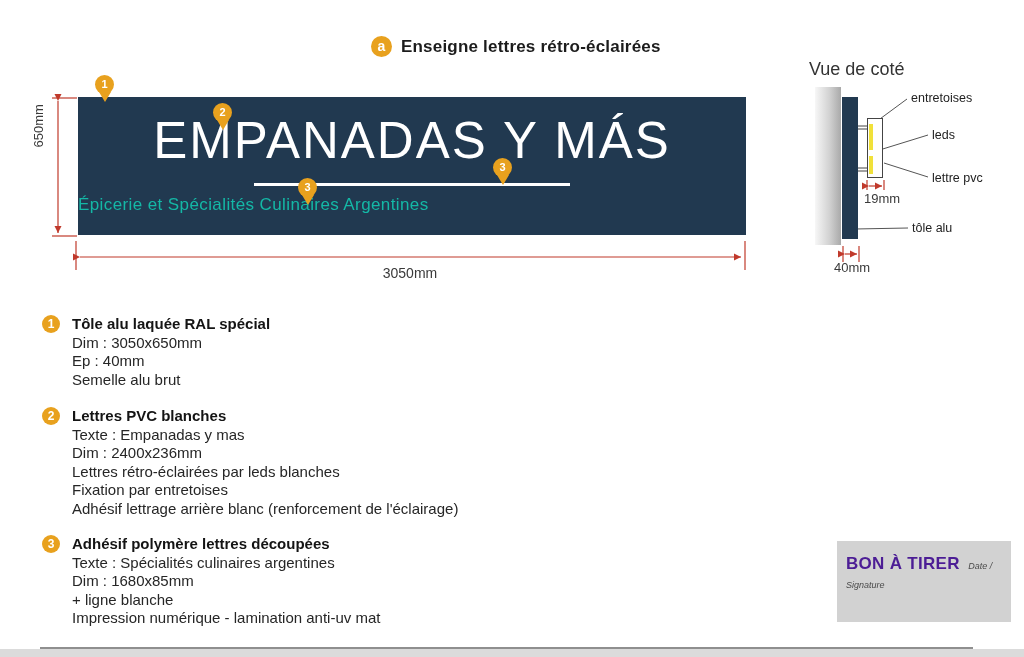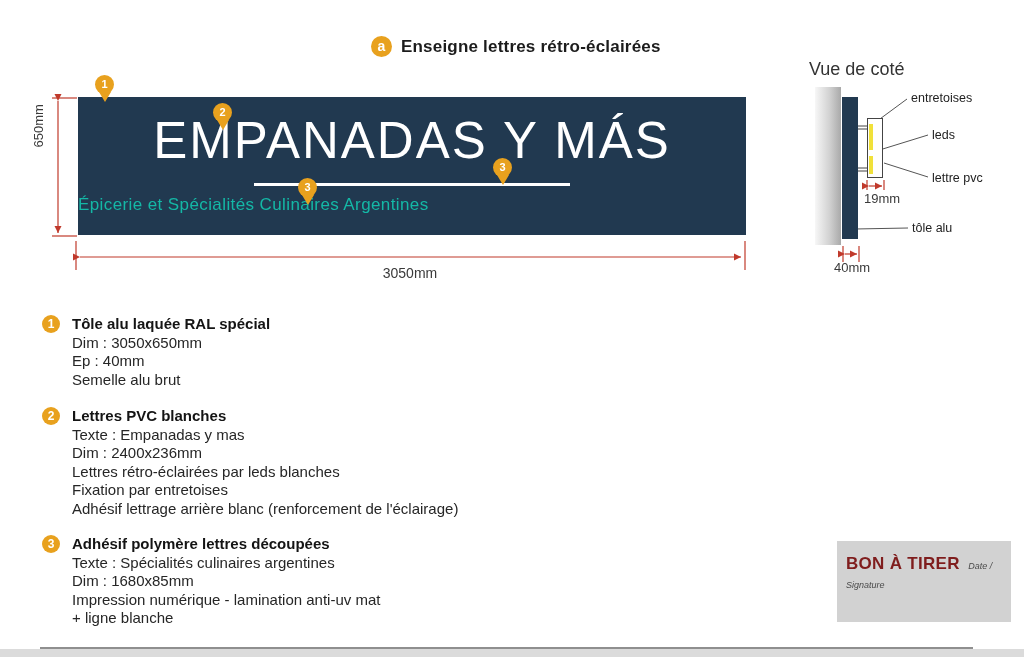--- a/index.html
+++ b/index.html
@@ -46,21 +46,21 @@
 
   
   .spec{position:absolute;left:42px;width:500px;}
   .spec .num{position:absolute;left:0;top:0;width:18px;height:18px;border-radius:50%;background:#e8a11e;
     color:#fff;font-size:12px;font-weight:bold;text-align:center;line-height:18px;}
   .spec .body{margin-left:30px;font-size:15px;color:#262626;line-height:18.5px;}
   .spec .body .t{font-weight:bold;color:#141414;}
 
   
   .approval{position:absolute;left:837px;top:541px;width:174px;height:81px;background:#d2d2d2;box-sizing:border-box;padding:13px 0 0 9px;}
-  .approval .bat{font-size:17px;font-weight:bold;color:#7f1d1d;letter-spacing:.3px;display:inline;}
+  .approval .bat{font-size:17px;font-weight:bold;color:#4c1d95;letter-spacing:.3px;display:inline;}
   .approval .ds{font-size:9px;font-style:italic;color:#4a4a4a;display:inline;margin-left:4px;}
 
   
   .bottom-strip{position:absolute;left:0;top:649px;width:1024px;height:8px;background:#dbdbdb;}
   .bottom-line{position:absolute;left:40px;top:647px;width:933px;height:2px;background:#8f8f8f;}
 
   .overlay{position:absolute;left:0;top:0;pointer-events:none;}
 </style>
 </head>
 <body>
@@ -164,22 +164,22 @@
       <div>Adhésif lettrage arrière blanc (renforcement de l'éclairage)</div>
     </div>
   </div>
 
   <div class="spec" style="top:535px;">
     <div class="num">3</div>
     <div class="body">
       <div class="t">Adhésif polymère lettres découpées</div>
       <div>Texte : Spécialités culinaires argentines</div>
       <div>Dim : 1680x85mm</div>
+      <div>+ ligne blanche</div>
       <div>Impression numérique - lamination anti-uv mat</div>
-      <div>+ ligne blanche</div>
     </div>
   </div>
 
   <div class="approval">
     <span class="bat">BON À TIRER</span>
     <span class="ds">Date / Signature</span>
   </div>
 
   <div class="bottom-strip"></div>
   <div class="bottom-line"></div>

